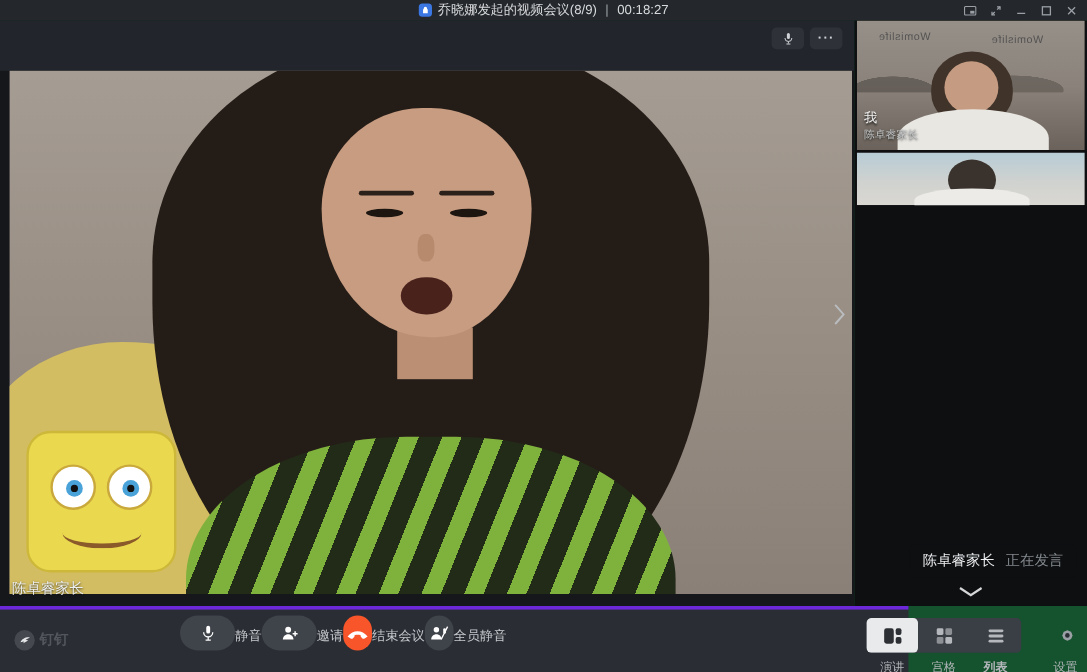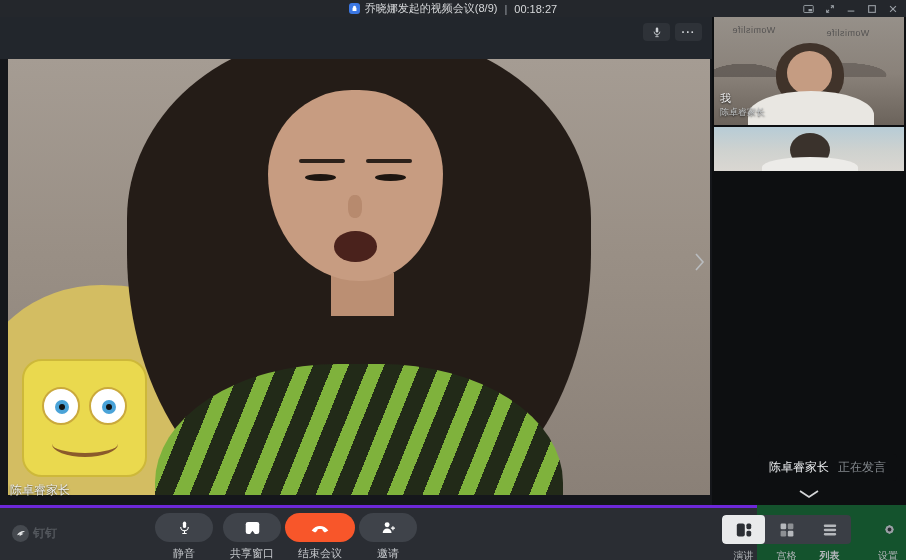--- a/index.html
+++ b/index.html
@@ -101,21 +101,21 @@
   .toast .tn { font-size:12px; color:#eceef0; }
   .toast .ts { font-size:12px; color:#84898e; }
 
   
   .toolbar { position:absolute; left:0; top:505px; width:757px; height:55px; background:#2a2d33; border-top:3px solid #6d28d9; }
   .brand { position:absolute; left:12px; top:17px; display:flex; align-items:center; gap:4px; }
   .brand-circle { width:17px; height:17px; border-radius:50%; background:#45494f; display:flex; align-items:center; justify-content:center; }
   .brand-text { font-size:12px; font-weight:bold; color:#53575d; }
 
   .tb-center { position:absolute; left:150px; top:5px; display:flex; }
-  .tb-item { width:68px; display:flex; flex-direction:column; align-items:center; }
+  .tb-item { width:68px; display:flex; flex-direction:row; align-items:center; }
   .pill { width:58px; height:29px; border-radius:15px; background:#3f434a; display:flex; align-items:center; justify-content:center; }
   .pill.accent { width:70px; background:#f8562a; }
   .tb-item .lbl { margin-top:4px; font-size:11px; color:#c6c9cd; white-space:nowrap; }
 
   .seg-group { position:absolute; left:722px; top:7px; display:flex; background:#3a3e45; border-radius:4px; overflow:hidden; }
   .seg { width:43px; height:29px; display:flex; align-items:center; justify-content:center; }
   .seg.active { background:#e9eaeb; border-radius:4px; }
   .seg-lbl { position:absolute; top:41px; width:43px; text-align:center; font-size:10px; color:#b3b6ba; }
   .sl0 { left:722px; } .sl1 { left:765px; } .sl2 { left:808px;font-weight:bold; }
   .settings { position:absolute; left:856px; top:7px; width:42px; display:flex; flex-direction:column; align-items:flex-end; }
@@ -264,44 +264,46 @@
           <svg width="13" height="16" viewBox="0 0 24 28">
               <rect x="9" y="2" width="6" height="12" rx="3" fill="#fff"></rect>
               <path d="M5 12a7 7 0 0 0 14 0" fill="none" stroke="#fff" stroke-width="2"></path>
               <path d="M12 19v4M8 24h8" stroke="#fff" stroke-width="2"></path>
             </svg>
         </div>
         <span class="lbl">静音</span>
       </div>
       <div class="tb-item">
         <div class="pill">
-          <svg width="15" height="14" viewBox="0 0 20 18">
-              <rect x="1" y="1" width="18" height="16" rx="3" fill="#fff"></rect>
-              <path d="M6.8 17 10 12.6 13.2 17z" fill="#3f434a"></path>
+          <svg width="15" height="15" viewBox="0 0 22 22">
+              <circle cx="9" cy="7" r="3.6" fill="#fff"></circle>
+              <path d="M2.5 19c0-3.6 2.9-6.5 6.5-6.5s6.5 2.9 6.5 6.5z" fill="#fff"></path>
+              <path d="M17.5 9v6M14.5 12h6" stroke="#fff" stroke-width="1.8"></path>
             </svg>
         </div>
-        <span class="lbl">共享窗口</span>
+        <span class="lbl">邀请</span>
       </div>
       <div class="tb-item">
         <div class="pill accent">
           <svg width="20" height="11" viewBox="0 0 24 12">
               <path d="M2 9.5C7.5 2.5 16.5 2.5 22 9.5l-3 2c-.8.5-1.8.4-2.4-.3l-1.3-1.5c-.3-.4-.4-.9-.2-1.4-2-.6-4.2-.6-6.2 0 .2.5.1 1-.2 1.4l-1.3 1.5c-.6.7-1.6.8-2.4.3z" fill="#fff"></path>
             </svg>
         </div>
         <span class="lbl">结束会议</span>
       </div>
       <div class="tb-item">
         <div class="pill">
-          <svg width="15" height="15" viewBox="0 0 22 22">
-              <circle cx="9" cy="7" r="3.6" fill="#fff"></circle>
-              <path d="M2.5 19c0-3.6 2.9-6.5 6.5-6.5s6.5 2.9 6.5 6.5z" fill="#fff"></path>
-              <path d="M17.5 9v6M14.5 12h6" stroke="#fff" stroke-width="1.8"></path>
+          <svg width="16" height="15" viewBox="0 0 24 22">
+              <circle cx="8.5" cy="7" r="3.4" fill="#fff"></circle>
+              <path d="M2 19c0-3.5 2.9-6.3 6.5-6.3S15 15.5 15 19z" fill="#fff"></path>
+              <rect x="17" y="5" width="3.4" height="7" rx="1.7" fill="#fff"></rect>
+              <path d="M14.5 19 22.5 3" stroke="#fff" stroke-width="1.6"></path>
             </svg>
         </div>
-        <span class="lbl">邀请</span>
+        <span class="lbl">全员静音</span>
       </div>
     </div>
 
     <div class="seg-group">
       <div class="seg active">
         <svg width="18" height="16" viewBox="0 0 22 20">
             <rect x="2" y="2" width="10" height="16" rx="2.5" fill="#2c2f34"></rect>
             <rect x="14" y="2" width="6" height="7" rx="2" fill="#2c2f34"></rect>
             <rect x="14" y="11" width="6" height="7" rx="2" fill="#2c2f34"></rect>
           </svg>

